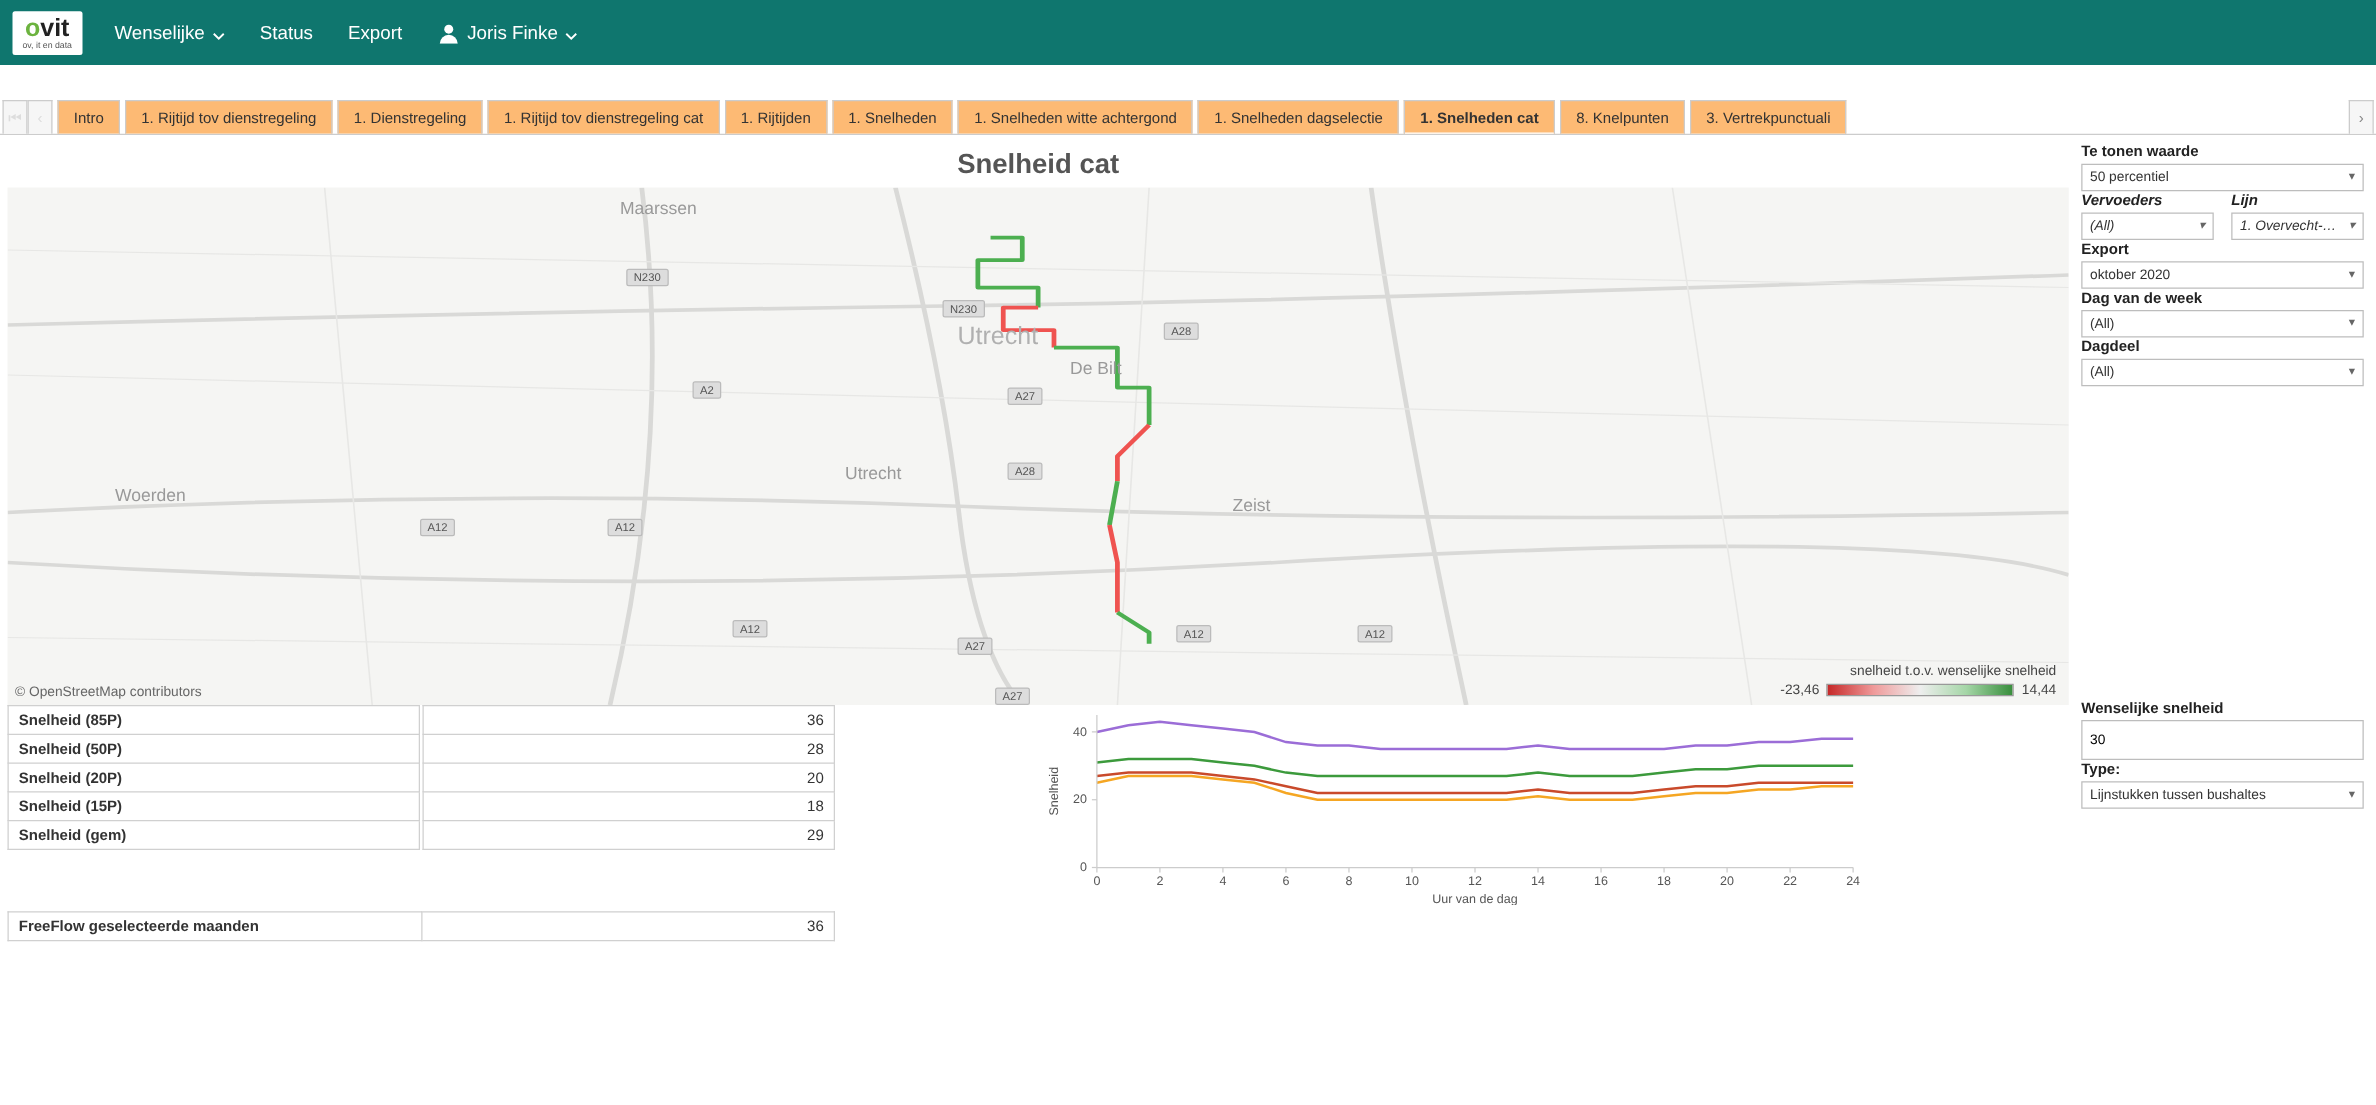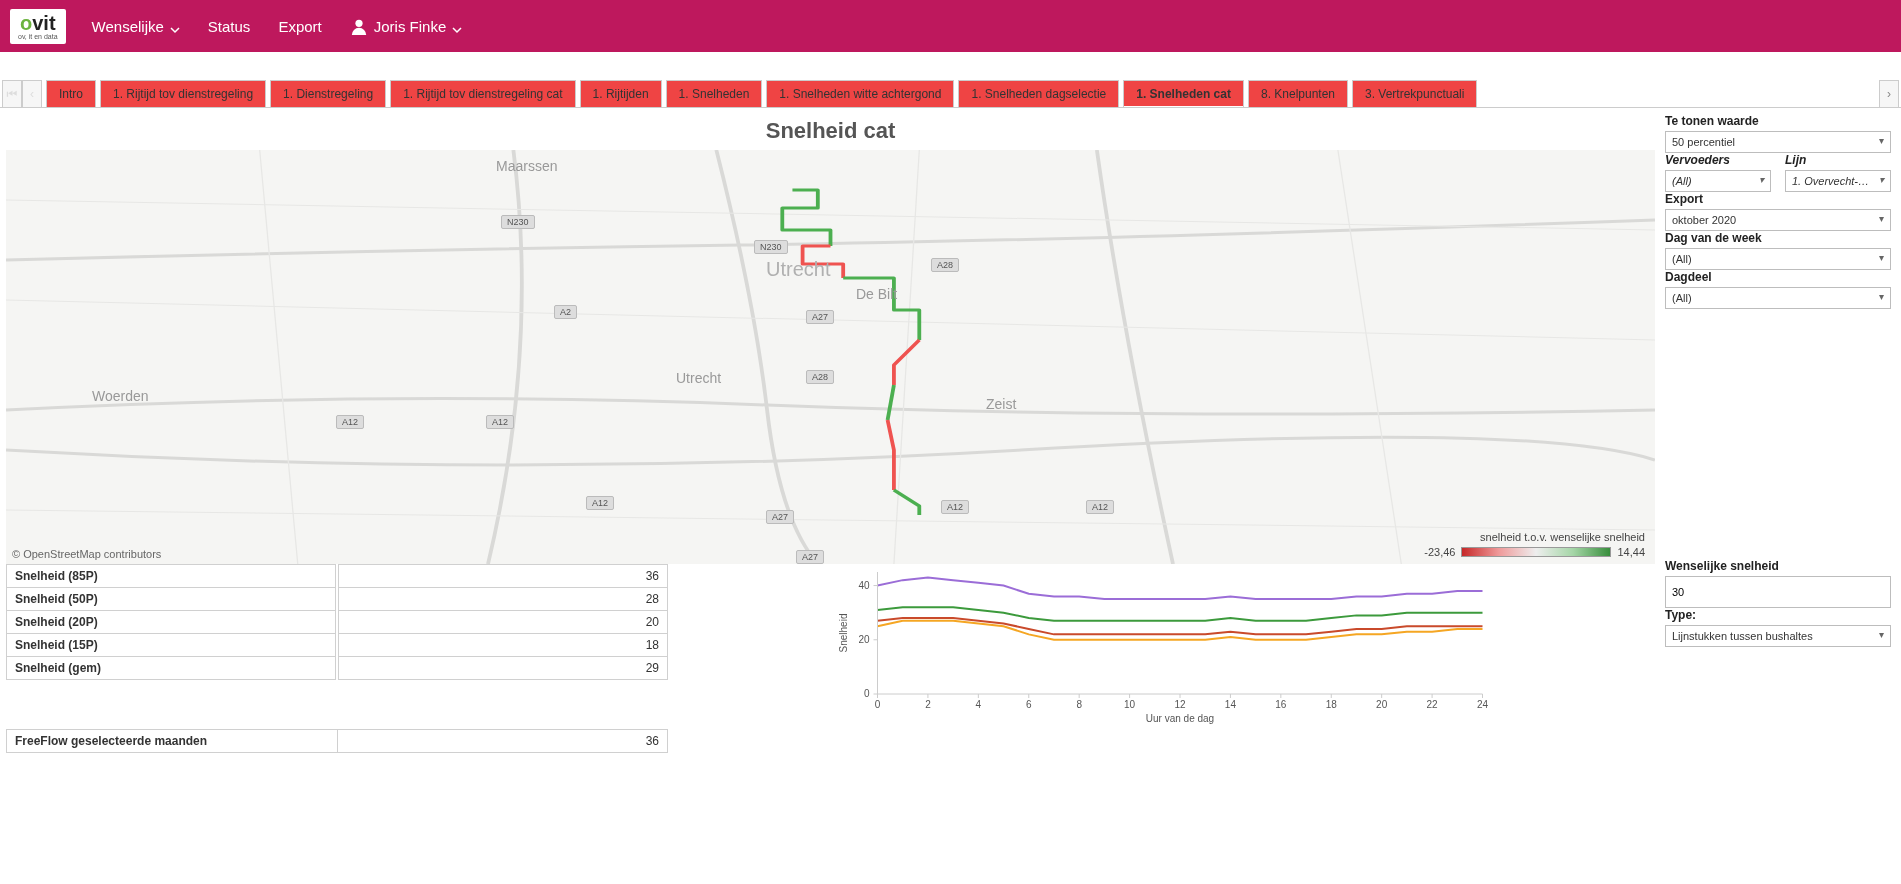--- a/index.html
+++ b/index.html
@@ -1,34 +1,34 @@
 <!DOCTYPE html>
 <html><head>
 <meta charset="utf-8">
 <style>
 * { box-sizing: border-box; margin: 0; padding: 0; }
 body { font-family: "Segoe UI", Tahoma, sans-serif; font-size: 12px; color: #333; background:#fff; }
 
 
-.topbar { background:#be185d; height:52px; display:flex; align-items:center; padding:0 10px; color:#fff; }
+.topbar { background:#0f766e; height:52px; display:flex; align-items:center; padding:0 10px; color:#fff; }
 .logo-box { background:#fff; padding:4px 8px; border-radius:2px; margin-right:26px; display:flex; flex-direction:column; align-items:center; justify-content:center; }
 .logo-box .big { font-weight:bold; font-size:20px; color:#222; line-height:1; }
 .logo-box .big .green { color:#6cb33f; }
 .logo-box .small { font-size:7px; color:#555; }
 .nav-item { margin-right:28px; font-size:15px; cursor:pointer; display:flex; align-items:center; gap:6px; }
 .nav-item .chev { width:10px; height:10px; display:inline-block; }
 .nav-item .chev svg { stroke:#fff; }
 .user-wrap { display:flex; align-items:center; gap:6px; font-size:15px; }
 .user-icon { width:18px; height:18px; }
 
 
 .tabrow { display:flex; align-items:stretch; border-bottom:1px solid #ccc; height:28px; margin-top:28px; background:#fff; padding:0 2px; }
 .tab-nav-btn { width:20px; display:flex; align-items:center; justify-content:center; border:1px solid #ccc; border-bottom:none; background:#f6f6f6; cursor:pointer; color:#888; }
 .tab-nav-btn.disabled { color:#ddd; cursor:default; }
-.tab { padding:0 12px; display:flex; align-items:center; border:1px solid #ccc; border-bottom:none; margin-left:4px; background:#ef4444; font-size:12px; cursor:pointer; white-space:nowrap; }
+.tab { padding:0 12px; display:flex; align-items:center; border:1px solid #ccc; border-bottom:none; margin-left:4px; background:#fdba74; font-size:12px; cursor:pointer; white-space:nowrap; }
 .tab.active { font-weight:bold; position:relative; }
 .tab.active::after { content:""; position:absolute; left:0; right:0; bottom:-1px; height:2px; background:#fff; }
 
 
 .content { display:grid; grid-template-columns: 1fr 230px; grid-template-rows:auto auto; gap:10px; padding:6px 6px 0 6px; }
 .map-col { grid-column:1; }
 .side-col { grid-column:2; grid-row:1 / span 2; padding-right:4px; }
 .title { text-align:center; font-size:22px; color:#555; font-weight:600; margin:4px 0 6px; }
 
 

